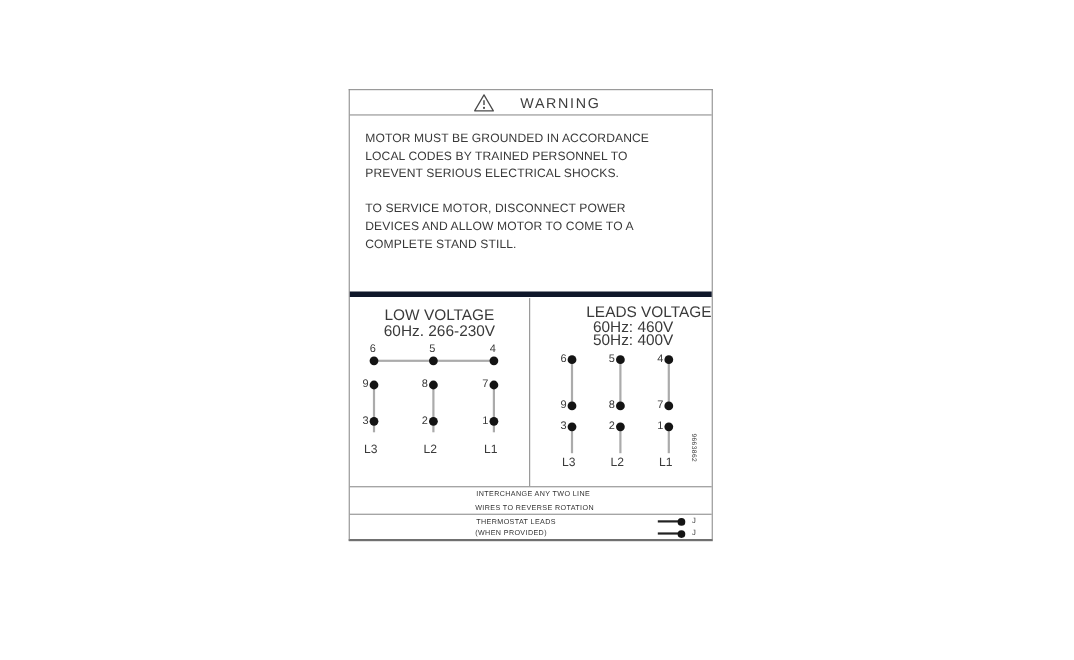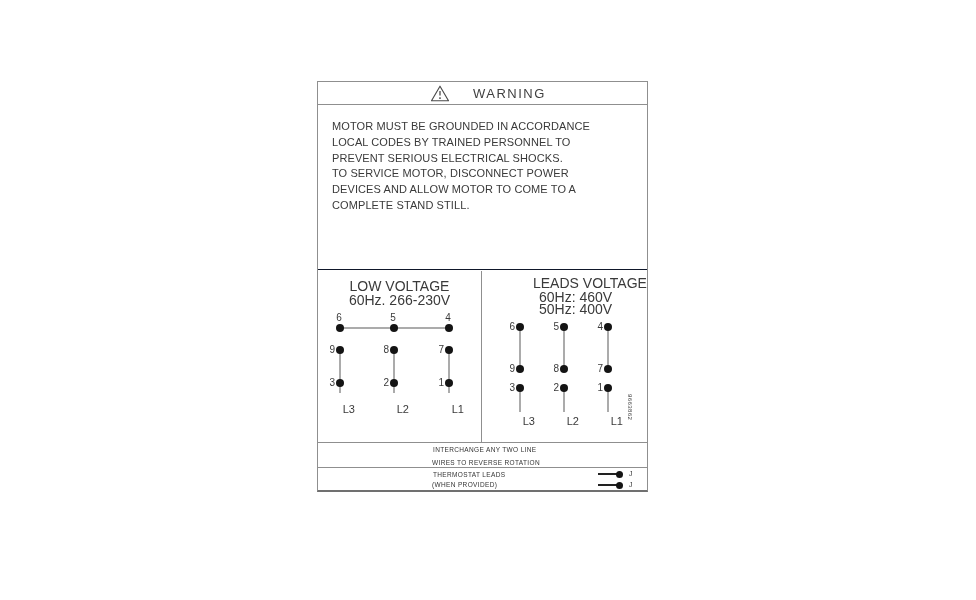--- a/index.html
+++ b/index.html
@@ -4,36 +4,36 @@
 <style>
   html,body { margin:0; padding:0; background:#ffffff; }
   body { width:976px; height:600px; position:relative; font-family:"Liberation Sans", sans-serif; color:#3a3a3a; }
   .label { position:absolute; left:317px; top:81px; width:329px; height:408px;
            border:1px solid #8f8f8f; border-bottom:2px solid #707070; box-sizing:content-box; background:#fff; }
   
   .header { position:absolute; left:0; top:0; width:100%; height:22px; border-bottom:1px solid #8f8f8f; }
   .tri { position:absolute; left:112px; top:3px; width:20px; height:17px; }
   .htitle { position:absolute; left:155px; top:4px; font-size:13px; letter-spacing:1.5px; color:#3f3f3f; }
   
-  .wbody { position:absolute; left:0; top:23px; width:100%; height:165px; border-bottom:1px solid #0f172a;
+  .wbody { position:absolute; left:0; top:23px; width:100%; height:165px; border-bottom:5px solid #0f172a;
            box-sizing:border-box; padding:14px 8px 0 14px; }
   .para { font-size:11px; line-height:15.8px; letter-spacing:0.1px; }
-  .para + .para { }
+  .para + .para { margin-top:17px; }
   
   .diagrams { position:absolute; left:0; top:189px; width:100%; height:171px; border-bottom:1px solid #8f8f8f; box-sizing:content-box; }
   .vdiv { position:absolute; left:163px; top:0; width:1px; height:100%; background:#8f8f8f; }
   .panel { position:absolute; top:0; height:100%; }
   .panel.low  { left:0; width:163px; }
   .panel.high { left:163px; width:166px; }
   .ptitle, .pspec { position:absolute; white-space:nowrap; font-size:14px; color:#3a3a3a; }
   .term-dot { position:absolute; width:8px; height:8px; border-radius:50%; background:#141414; }
   .term-num { position:absolute; font-size:10px; line-height:12px; color:#3a3a3a; }
   .conn-v { position:absolute; width:1.5px; background:#ababab; }
   .conn-h { position:absolute; height:1.5px; background:#ababab; }
-  .lline  { position:absolute; font-size:11px; width:24px; text-align:right; color:#3a3a3a; }
+  .lline  { position:absolute; font-size:11px; width:24px; text-align:left; color:#3a3a3a; }
   .pn { position:absolute; left:146px; top:123px; font-size:6px; letter-spacing:0.4px;
         writing-mode:vertical-rl; color:#3a3a3a; }
   
   .frow1 { position:absolute; left:0; top:361px; width:100%; height:25px; border-bottom:1px solid #8f8f8f; box-sizing:border-box; }
   .frow2 { position:absolute; left:0; top:387px; width:100%; height:21px; }
   .fine { position:absolute; font-size:6.5px; letter-spacing:0.35px; color:#333; white-space:nowrap; }
   .lead-line { position:absolute; width:19px; height:2px; background:#222; }
   .lead-dot  { position:absolute; width:7px; height:7px; border-radius:50%; background:#141414; }
   .lead-j    { position:absolute; font-size:7px; color:#3a3a3a; }
 </style>

